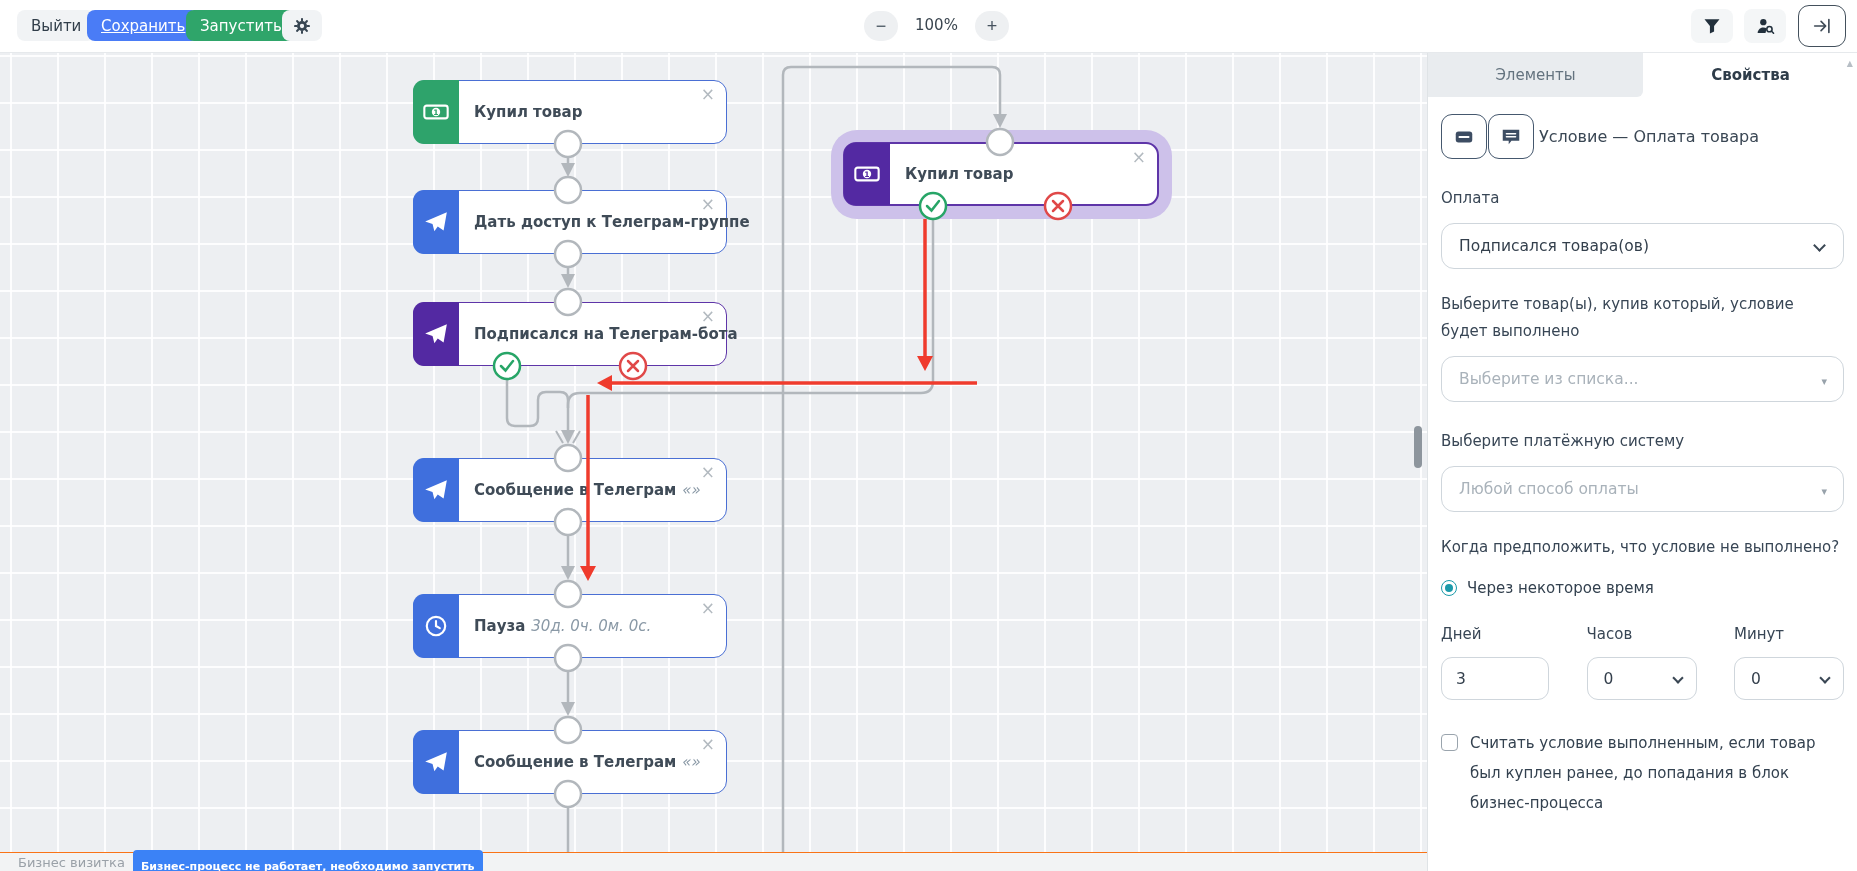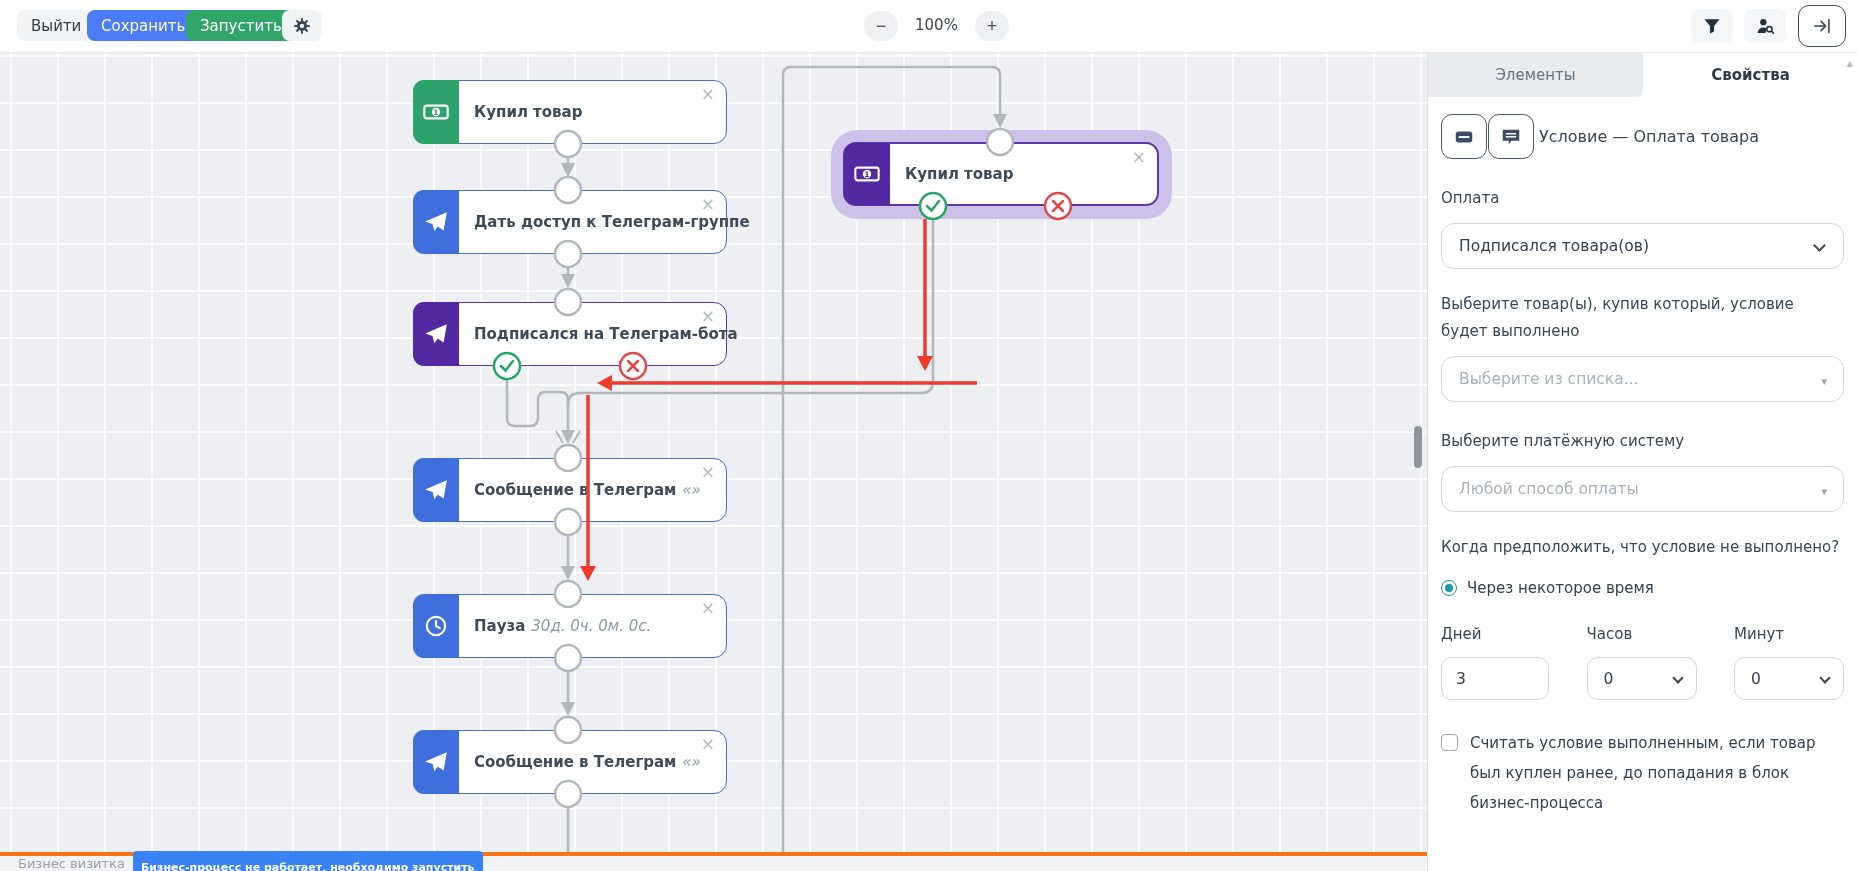--- a/index.html
+++ b/index.html
@@ -13,21 +13,21 @@
     background-image:linear-gradient(rgba(255,255,255,.9) 1.5px, transparent 1.5px),
                      linear-gradient(90deg, rgba(255,255,255,.9) 1.5px, transparent 1.5px);
     background-size:47px 47px; background-position:10px 8px; }
 
   
   .toolbar { position:absolute; left:0; top:0; width:1857px; height:53px;
     background:#fff; border-bottom:1px solid #e6e9ec; z-index:40; }
   .btn { position:absolute; top:10px; height:31px; border:none; border-radius:8px;
     font-family:inherit; font-size:15px; padding:0 14px; cursor:pointer; }
   .btn-light { background:#f1f3f5; color:#313e4a; }
-  .btn-blue  { background:#4a7cf6; color:#fff; }
+  .btn-blue  { background:#4a7cf6; color:#fff;text-decoration:underline; }
   .btn-green { background:#2fa56a; color:#fff; }
   .iconbtn { position:absolute; top:10px; width:40px; height:31px; border-radius:8px;
     background:#f1f3f5; border:none; display:flex; align-items:center; justify-content:center; cursor:pointer;}
   .zoombtn { position:absolute; top:11px; width:34px; height:30px; border-radius:16px;
     background:#eef0f2; border:none; font-size:18px; color:#46525e; cursor:pointer; line-height:28px;}
   .zoomlabel { position:absolute; top:16px; font-size:15px; color:#3b4650; }
   .topicon { position:absolute; top:9px; width:42px; height:34px; background:#f4f6f7;
     border:none; border-radius:8px; display:flex; align-items:center; justify-content:center; cursor:pointer;}
   .edgebtn { position:absolute; top:5px; width:48px; height:42px; background:#fff;
     border:1.5px solid #43505c; border-radius:11px; display:flex; align-items:center; justify-content:center; cursor:pointer;}
@@ -90,21 +90,21 @@
   .time-select { position:relative; width:110px; height:43px; border:1px solid #cfd6dc;
     border-radius:11px; display:flex; align-items:center; padding-left:16px;
     font-size:15.5px; color:#333f4c; cursor:pointer; }
   .time-select .chev { right:14px; top:16px; width:8px; height:8px; }
   .check-row { display:flex; gap:12px; margin-top:28px; font-size:15px; line-height:30px; color:#33414f;}
   .checkbox { width:17px; height:17px; border:1.5px solid #9aa4ad; border-radius:4px;
     flex:0 0 17px; margin-top:6px; cursor:pointer; background:#fff;}
 
   
   .statusbar { position:absolute; left:0; top:852px; width:1427px; height:19px;
-    background:#f2f3f4; border-top:4px solid #f97316; display:flex; align-items:center;
+    background:#f2f3f4; border-top:1px solid #f97316; display:flex; align-items:center;
     padding-left:18px; z-index:20; }
   .proc-name { font-size:13px; color:#9aa1a8; }
   .badge { margin-left:8px; background:#3b82f6; color:#fff; font-size:11px;
     font-weight:bold; border-radius:4px; padding:10px 8px 2px 8px; white-space:nowrap; }
 
   .vscroll { position:absolute; left:1414px; top:426px; width:8px; height:42px;
     background:#8d959d; border-radius:4px; z-index:25; cursor:pointer; }
 </style>
 </head>
 <body>

